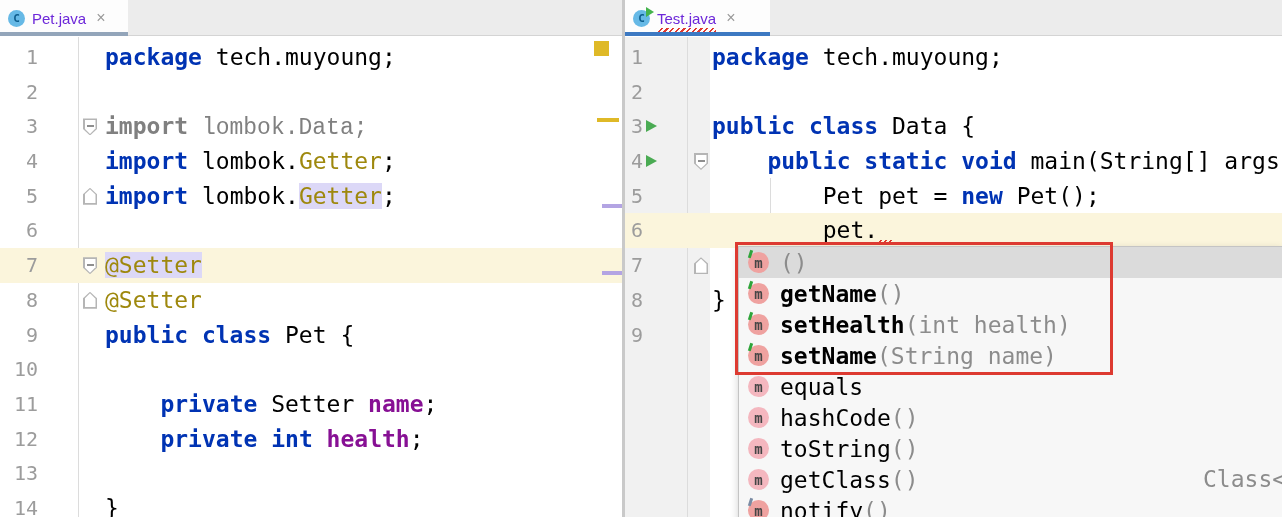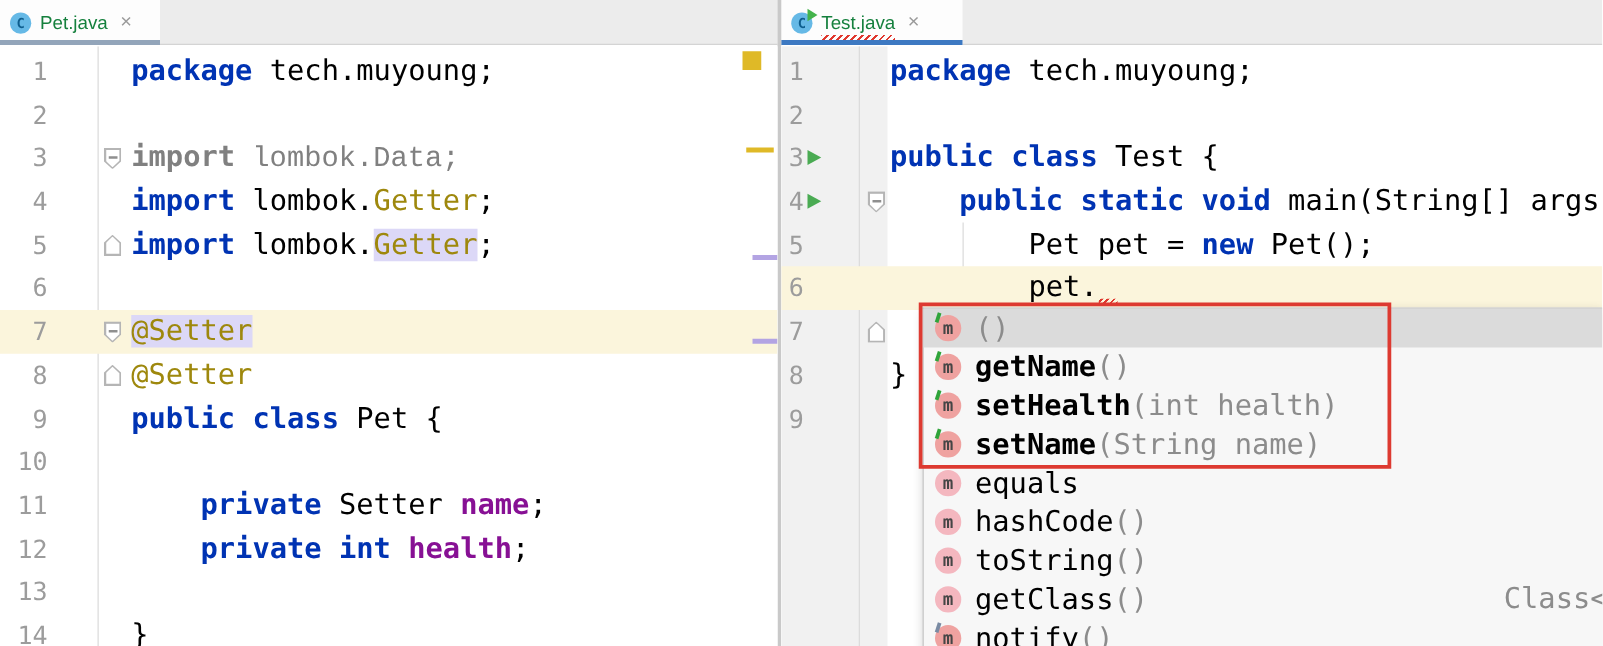--- a/index.html
+++ b/index.html
@@ -4,21 +4,21 @@
 <style>
   html,body{margin:0;padding:0;}
   body{width:1282px;height:517px;overflow:hidden;font-family:"Liberation Sans",sans-serif;background:#fff;}
   #app{position:relative;width:1282px;height:517px;overflow:hidden;background:#fff;}
 
   
   .tabbar{position:absolute;top:0;height:36px;background:#ececec;border-bottom:1px solid #d4d4d4;box-sizing:border-box;}
   #tabbar-left{left:0;width:622px;}
   #tabbar-right{left:625px;width:657px;}
   .tab{position:absolute;left:0;top:0;height:36px;background:#fdfdfd;display:flex;align-items:center;box-sizing:border-box;padding:0 10px 0 8px;}
-  .tab-title{font-size:15px;color:#15803d;margin:0 10px 0 7px;position:relative;}
+  .tab-title{font-size:15px;color:#6d28d9;margin:0 10px 0 7px;position:relative;}
   .tab-close{color:#9a9a9a;font-size:16px;line-height:16px;}
   .underline{position:absolute;left:0;bottom:0;width:100%;height:4px;}
   .u-unfocused{background:#93a5ba;}
   .u-focused{background:#3d79c2;}
   .class-icon{position:relative;width:17px;height:17px;border-radius:50%;background:#66b9e6;display:flex;align-items:center;justify-content:center;flex:0 0 auto;}
   .class-icon .cletter{font-size:11px;font-weight:bold;color:#0e5e8e;font-family:"DejaVu Sans Mono",monospace;}
   .run-deco{position:absolute;top:-3px;right:-4px;width:0;height:0;border-top:5px solid transparent;border-bottom:5px solid transparent;border-left:8px solid #44b34c;}
   .tab-squiggle{position:absolute;left:0;right:0;bottom:-5px;height:4px;
     background:repeating-linear-gradient(-45deg,#e0382e 0 1.6px,transparent 1.6px 4px);}
 
@@ -157,21 +157,21 @@
     <div class="stripe" id="stripe-info2"></div>
   </div>
 
   <div class="editor" id="right-editor">
     <div class="gutter-bg"></div>
     <div class="gutter-sep" style="left:62px;"></div>
     <div class="indent-guide"></div>
     <div class="ed-inner" id="right-lines">
         <div class="row"><span class="lnum">1</span><span class="code"><span class="s-kw">package</span><span class="s-p"> tech.muyoung;</span></span></div>
         <div class="row"><span class="lnum">2</span><span class="code"></span></div>
-        <div class="row"><span class="lnum">3</span><span class="runarrow"></span><span class="code"><span class="s-kw">public class</span><span class="s-p"> Test {</span></span></div>
+        <div class="row"><span class="lnum">3</span><span class="runarrow"></span><span class="code"><span class="s-kw">public class</span><span class="s-p"> Data {</span></span></div>
         <div class="row"><span class="lnum">4</span><span class="runarrow"></span><span class="fold open"><span class="o"></span><span class="i"></span><span class="m"></span></span><span class="code"><span class="s-p">    </span><span class="s-kw">public static void</span><span class="s-p"> main(String[] args</span></span></div>
         <div class="row"><span class="lnum">5</span><span class="code"><span class="s-p">        Pet pet = </span><span class="s-kw">new</span><span class="s-p"> Pet();</span></span></div>
         <div class="row current"><span class="lnum">6</span><span class="code"><span class="s-p">        pet.</span><span class="s-sq"></span></span></div>
         <div class="row"><span class="lnum">7</span><span class="fold close"><span class="o"></span><span class="i"></span></span><span class="code"></span></div>
         <div class="row"><span class="lnum">8</span><span class="code"><span class="s-p">}</span></span></div>
         <div class="row"><span class="lnum">9</span><span class="code"></span></div>
       </div>
   </div>
 
   <div id="popup">

